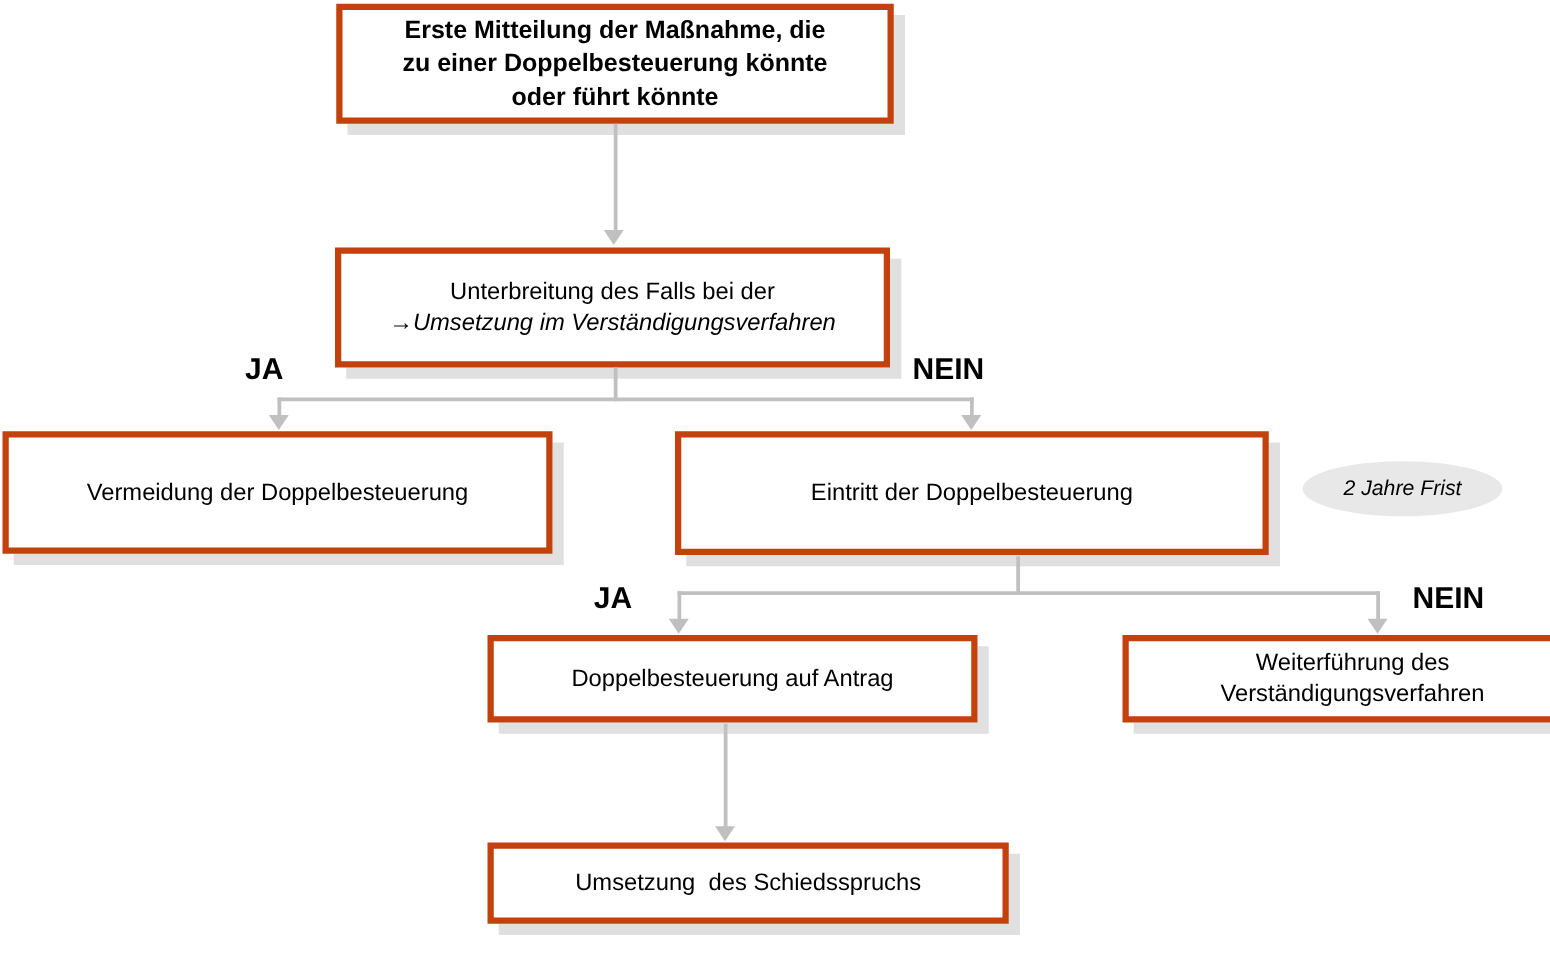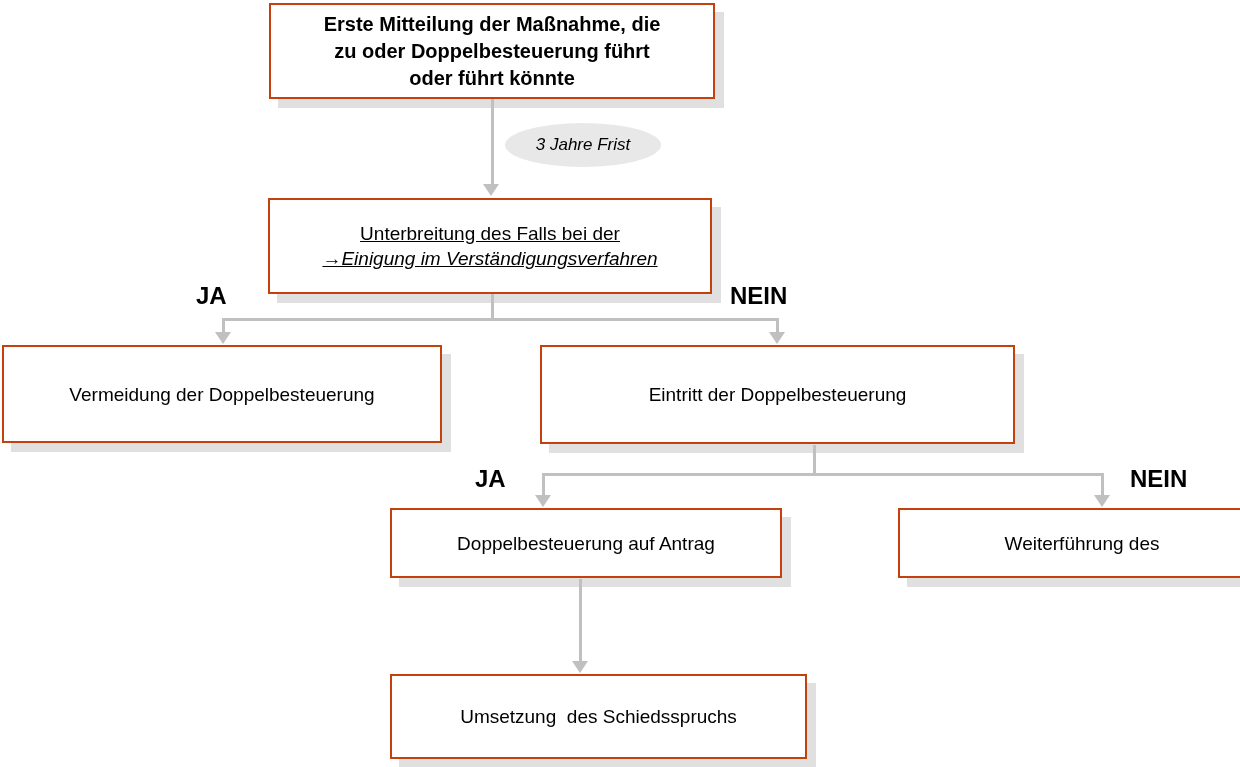--- a/index.html
+++ b/index.html
@@ -9,21 +9,21 @@
     width: 1240px;
     height: 767px;
     background: #ffffff;
     font-family: "Liberation Sans", sans-serif;
     color: #000000;
     overflow: hidden;
   }
   .node {
     position: absolute;
     background: #ffffff;
-    border: 2px solid #c2410c;
+    border: 5px solid #c2410c;
     box-shadow: 9px 9px 0 0 #e0e0e0;
     display: flex;
     flex-direction: column;
     align-items: center;
     justify-content: center;
     text-align: center;
   }
   .node .line-txt { display: block; white-space: pre-wrap; }
   .fs19 { font-size: 19px; line-height: 25px; }
   .fs20 { font-size: 20px; line-height: 27px; }
@@ -51,26 +51,26 @@
   .branch-label {
     position: absolute;
     font-weight: bold;
     font-size: 24px;
     line-height: 24px;
     text-align: left;
   }
 
   
   #n-first   { left: 269px; top: 3px;   width: 446px; height: 96px; }
-  #n-submit  { left: 268px; top: 198px; width: 444px; height: 96px; text-decoration: underline; }
+  #n-submit  { left: 268px; top: 198px; width: 444px; height: 96px; }
   #n-avoid   { left: 2px;   top: 345px; width: 440px; height: 98px; }
   #n-occur   { left: 540px; top: 345px; width: 475px; height: 99px; }
   #n-arbit   { left: 390px; top: 508px; width: 392px; height: 70px; }
   #n-cont    { left: 898px; top: 508px; width: 368px; height: 70px; }
-  #n-impl    { left: 390px; top: 674px; width: 417px; height: 85px; }
+  #n-impl    { left: 390px; top: 674px; width: 417px; height: 65px; }
 
   
   #e-three { left: 505px;  top: 123px; width: 156px; height: 44px; }
   #e-two   { left: 1042px; top: 369px; width: 160px; height: 44px; }
 
   
   #c-v1        { left: 491px;  top: 99px;  width: 3px;   height: 86px; }
   #a-v1        { left: 483px;  top: 184px; }
   #c-b1-stub   { left: 491px;  top: 294px; width: 3px;   height: 27px; }
   #c-b1-h      { left: 222px;  top: 318px; width: 557px; height: 3px; }
@@ -93,71 +93,72 @@
   #l-ja2   { left: 475px;  top: 467px; width: 58px; }
   #l-nein2 { left: 1130px; top: 467px; width: 72px; }
 </style>
 </head>
 <body>
 
 <div class="canvas">
 
   <div class="node fs20 bold" id="n-first">
     <span class="line-txt">Erste Mitteilung der Maßnahme, die</span>
-    <span class="line-txt">zu oder Doppelbesteuerung führt</span>
+    <span class="line-txt">zu einer Doppelbesteuerung könnte</span>
     <span class="line-txt">oder führt könnte</span>
   </div>
 
   <div class="cline" id="c-v1"></div>
   <div class="arrow-down" id="a-v1"></div>
 
-  <div class="ellipse" id="e-three">
-    <span>3 Jahre Frist</span>
-  </div>
 
   <div class="node fs19" id="n-submit">
     <span class="line-txt">Unterbreitung des Falls bei der</span>
-    <span class="line-txt italic">→Einigung im Verständigungsverfahren</span>
+    <span class="line-txt italic">→Umsetzung im Verständigungsverfahren</span>
   </div>
 
   <div class="cline" id="c-b1-stub"></div>
   <div class="cline" id="c-b1-h"></div>
   <div class="cline" id="c-b1-ld"></div>
   <div class="arrow-down" id="a-b1-l"></div>
   <div class="cline" id="c-b1-rd"></div>
   <div class="arrow-down" id="a-b1-r"></div>
 
   <div class="branch-label" id="l-ja1">JA</div>
   <div class="branch-label" id="l-nein1">NEIN</div>
 
   <div class="node fs19" id="n-occur">
     <span class="line-txt">Eintritt der Doppelbesteuerung</span>
   </div>
 
   <div class="node fs19" id="n-avoid">
     <span class="line-txt">Vermeidung der Doppelbesteuerung</span>
   </div>
 
+  <div class="ellipse" id="e-two">
+    <span>2 Jahre Frist</span>
+  </div>
 
   <div class="cline" id="c-b2-stub"></div>
   <div class="cline" id="c-b2-h"></div>
   <div class="cline" id="c-b2-ld"></div>
   <div class="arrow-down" id="a-b2-l"></div>
   <div class="cline" id="c-b2-rd"></div>
   <div class="arrow-down" id="a-b2-r"></div>
 
   <div class="branch-label" id="l-ja2">JA</div>
   <div class="branch-label" id="l-nein2">NEIN</div>
 
   <div class="node fs19" id="n-arbit">
     <span class="line-txt">Doppelbesteuerung auf Antrag</span>
   </div>
 
   <div class="node fs19" id="n-cont">
     <span class="line-txt">Weiterführung des</span>
+    <span class="line-txt">Verständigungsverfahren</span>
   </div>
 
   <div class="cline" id="c-v2"></div>
   <div class="arrow-down" id="a-v2"></div>
 
   <div class="node fs19" id="n-impl">
     <span class="line-txt">Umsetzung  des Schiedsspruchs</span>
   </div>
 
 </div>

